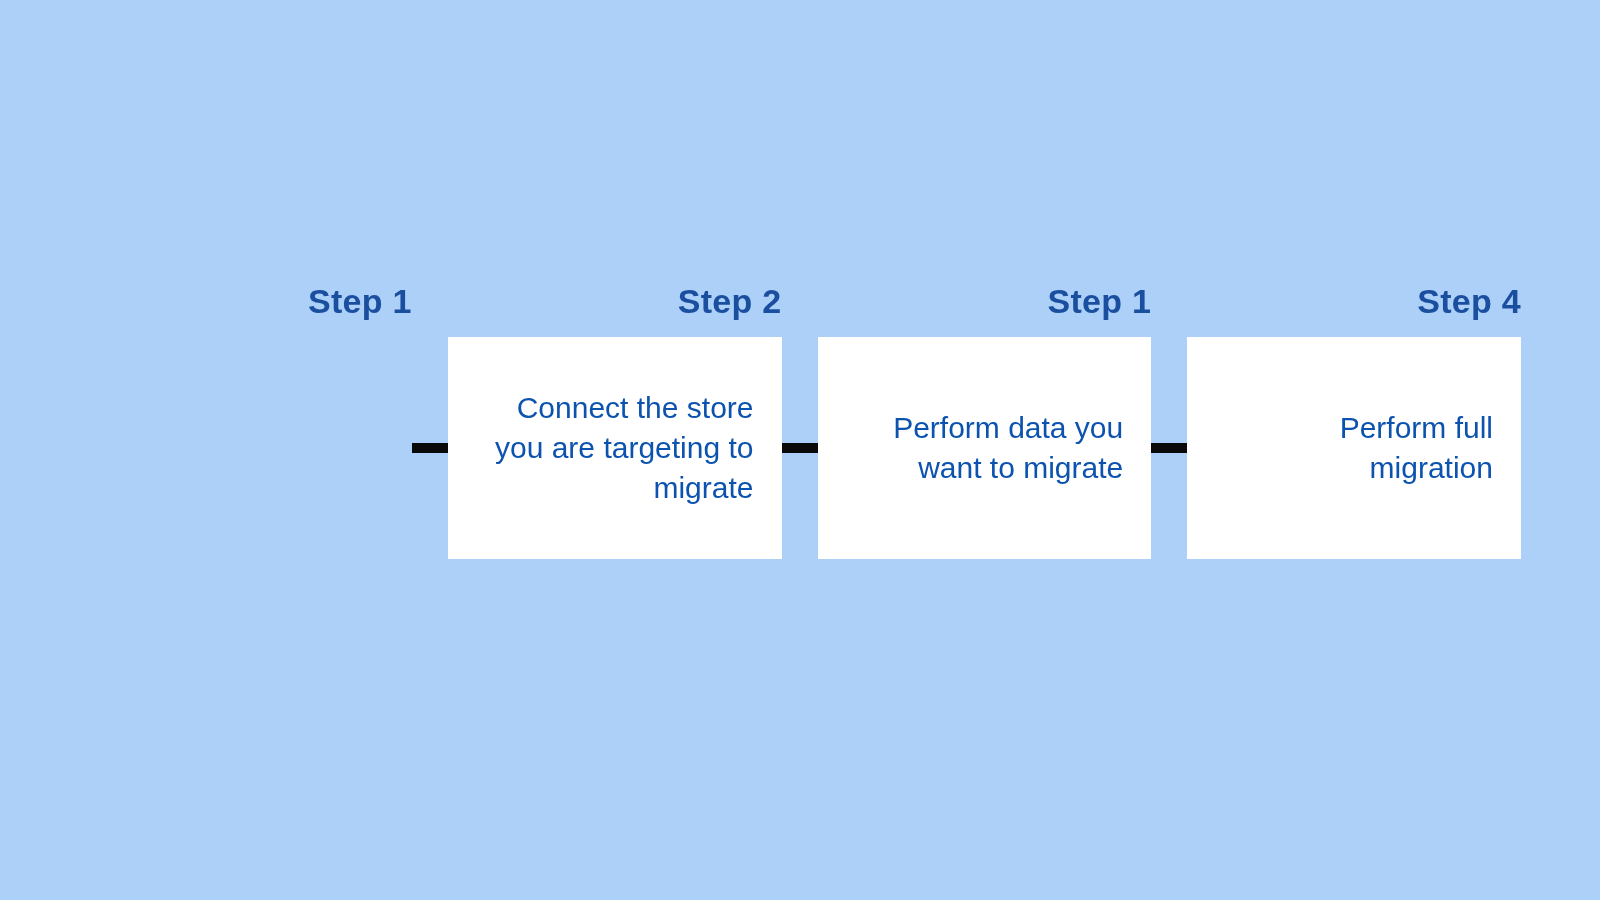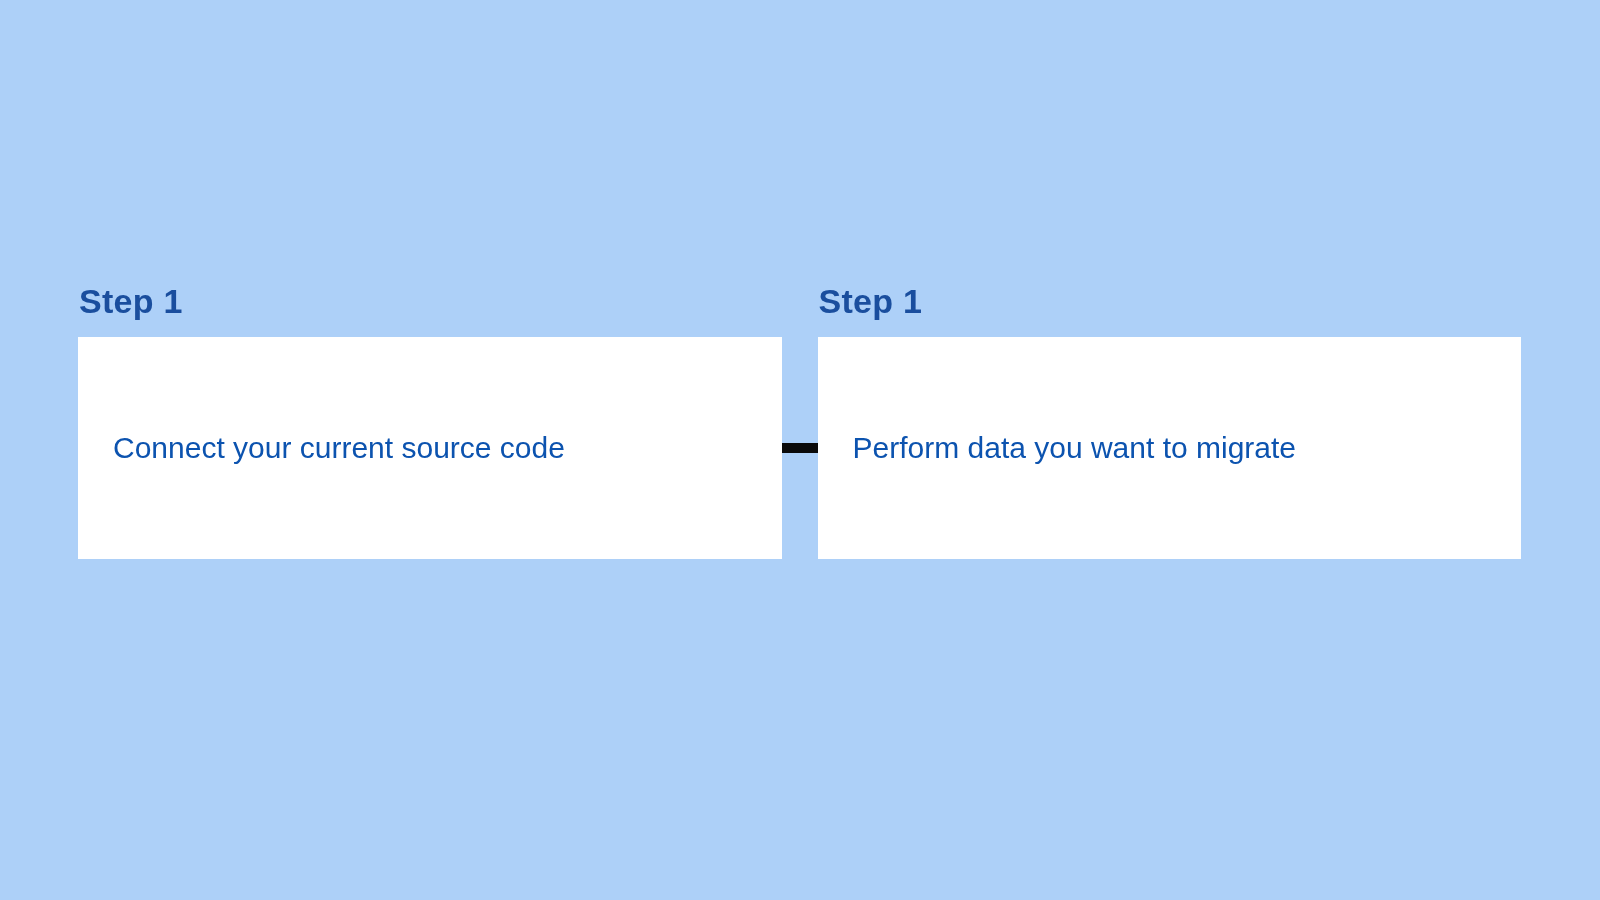--- a/index.html
+++ b/index.html
@@ -2,21 +2,21 @@
 <html style="--background: #ADD0F8; --step-label: #1A4E9E; --card-text: #0C53AF; --card-bg: #FFFFFF; --connector: #0A0A0A;"><head>
 <meta charset="utf-8">
 <style>
   :root {
     --background: #ADD0F8;
     --step-label: #1A4E9E;
     --card-text: #0C53AF;
     --card-bg: #FFFFFF;
     --connector: #0A0A0A;
   }
-  * { margin: 0; padding: 0; box-sizing: border-box; }
+  * { margin: 0; padding: 0; box-sizing: border-box; text-align: right; }
   html, body {
     width: 1600px;
     height: 900px;
     overflow: hidden;
     font-family: "Liberation Sans", sans-serif;
   }
   body {
     position: relative;
     background: var(--background);
   }
@@ -62,28 +62,39 @@
     background: var(--connector);
   }
 </style>
 </head>
 <body>
 
 <div class="diagram">
 
   <div class="step">
     <div class="step-label">Step 1</div>
+  </div>
+
+  <div class="step">
+    <div class="connector"></div>
+    <div class="step-label">Step 2</div>
     <div class="step-card">
-      <div class="step-description">Connect your current source code</div>
+      <div class="step-description">Connect the store you are targeting to migrate</div>
     </div>
   </div>
-
 
   <div class="step">
     <div class="connector"></div>
     <div class="step-label">Step 1</div>
     <div class="step-card">
       <div class="step-description">Perform data you want to migrate</div>
     </div>
   </div>
 
+  <div class="step">
+    <div class="connector"></div>
+    <div class="step-label">Step 4</div>
+    <div class="step-card">
+      <div class="step-description">Perform full migration</div>
+    </div>
+  </div>
 
 </div>
 
 </body></html>

